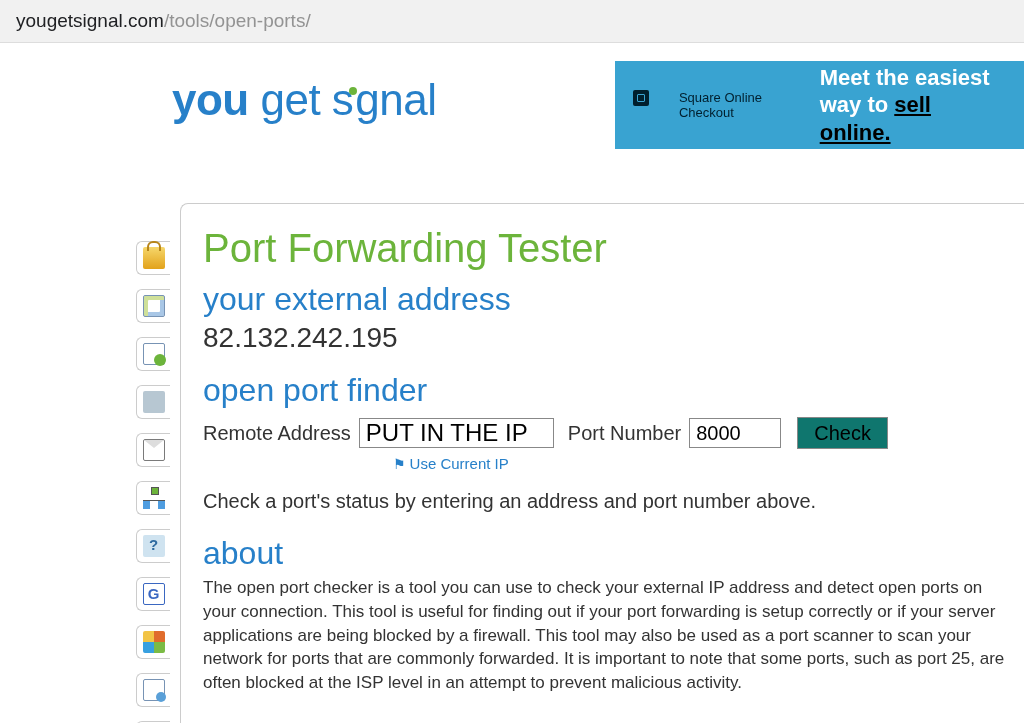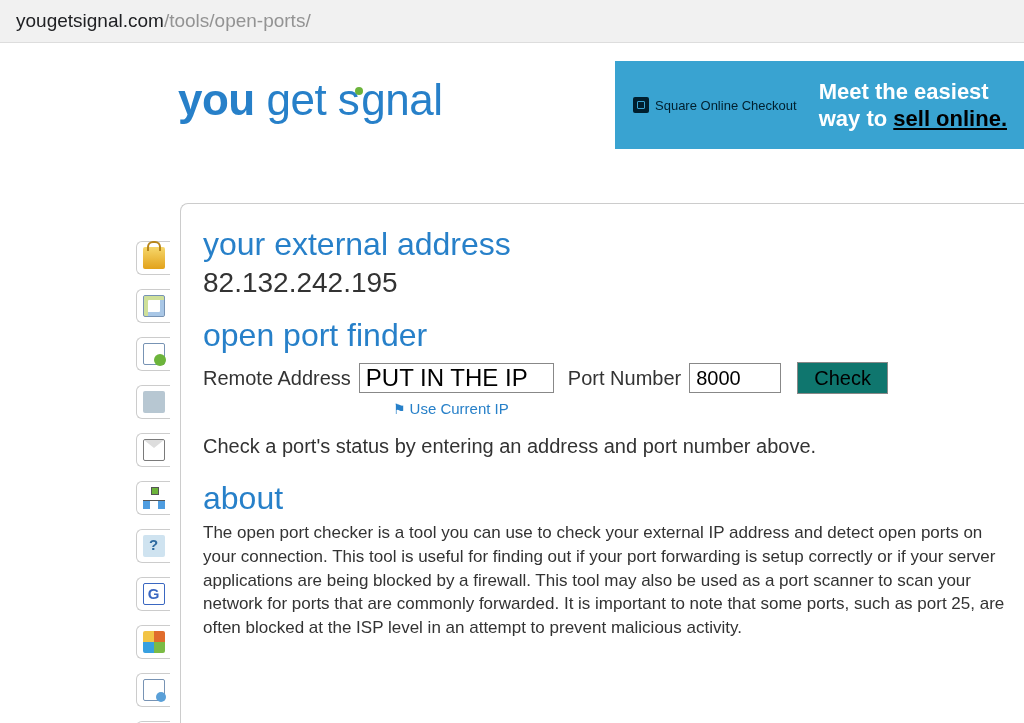--- a/index.html
+++ b/index.html
@@ -20,21 +20,21 @@
       color: #939393;
     }
     .top-region {
       width: 1024px;
       position: relative;
       height: 160px;
       background: #fff;
     }
     .logo {
       position: absolute;
-      left: 178px;
+      left: 172px;
       top: 32px;
       font-size: 44px;
       font-weight: 400;
       color: #2780c9;
       font-family: "Segoe UI", Arial, sans-serif;
       letter-spacing: -0.5px;
     }
     .logo b { font-weight: 700; }
     .logo .dot {
       display: inline-block;
@@ -54,24 +54,25 @@
       width: 410px;
       height: 88px;
       background: #39a3d1;
       display: flex;
       align-items: center;
       padding: 0 18px;
       color: #fff;
     }
     .ad-left {
       display: flex;
-      align-items: flex-end;
+      align-items: flex-start;
       font-size: 13px;
       font-weight: 500;
       color: #001f2e;
+      gap: 24px;
     }
     .sq-icon {
       width: 16px;
       height: 16px;
       background: #001f2e;
       border-radius: 2px;
       margin-right: 6px;
       display: inline-flex;
       align-items: center;
       justify-content: center;
@@ -280,20 +281,21 @@
     <div class="side-tab">
         <span class="ic-win"></span>
       </div>
     <div class="side-tab">
         <span class="ic-doc"></span>
       </div>
     <div class="side-tab"></div>
   </div>
 
   <div class="main-panel">
+    <h1 class="title">Port Forwarding Tester</h1>
 
     <h2 class="section">your external address</h2>
     <div class="ip-display">82.132.242.195</div>
 
     <h2 class="section">open port finder</h2>
 
     <div class="finder-row">
       <span class="label">Remote Address</span>
       <input class="addr-input" value="PUT IN THE IP" style="">
       <span class="gap"></span>

